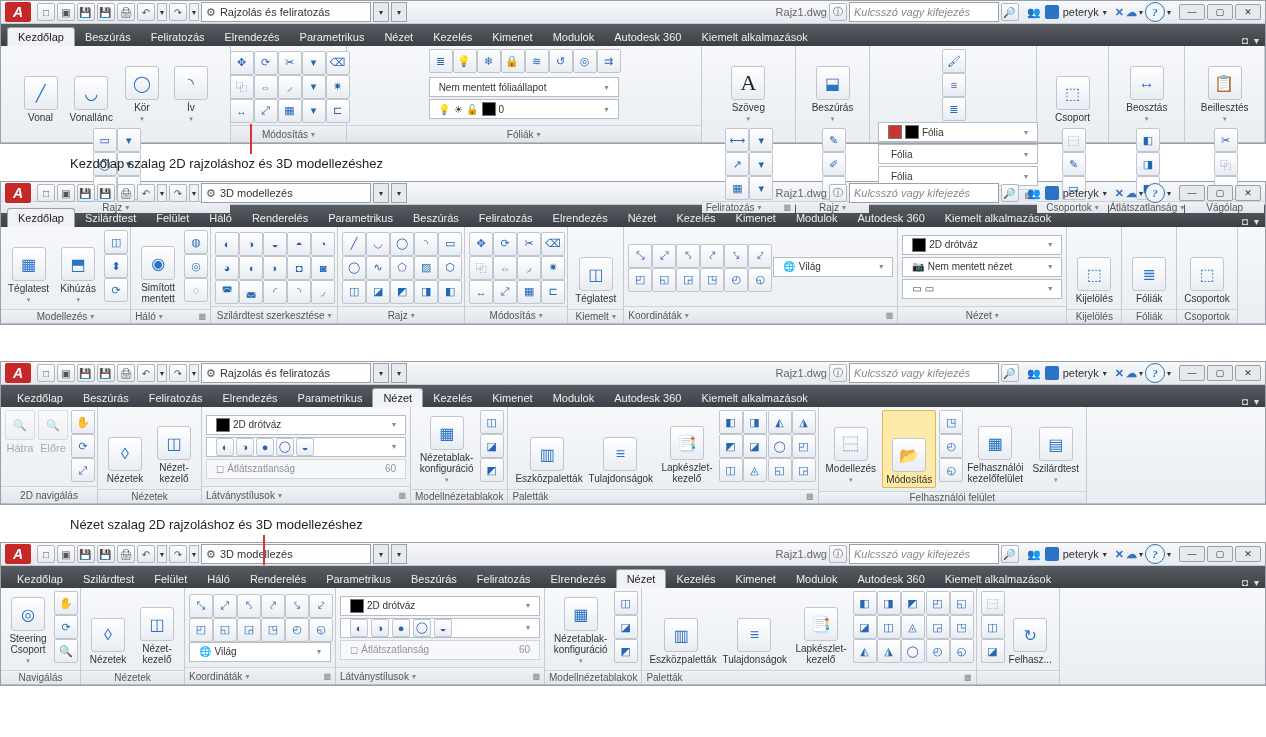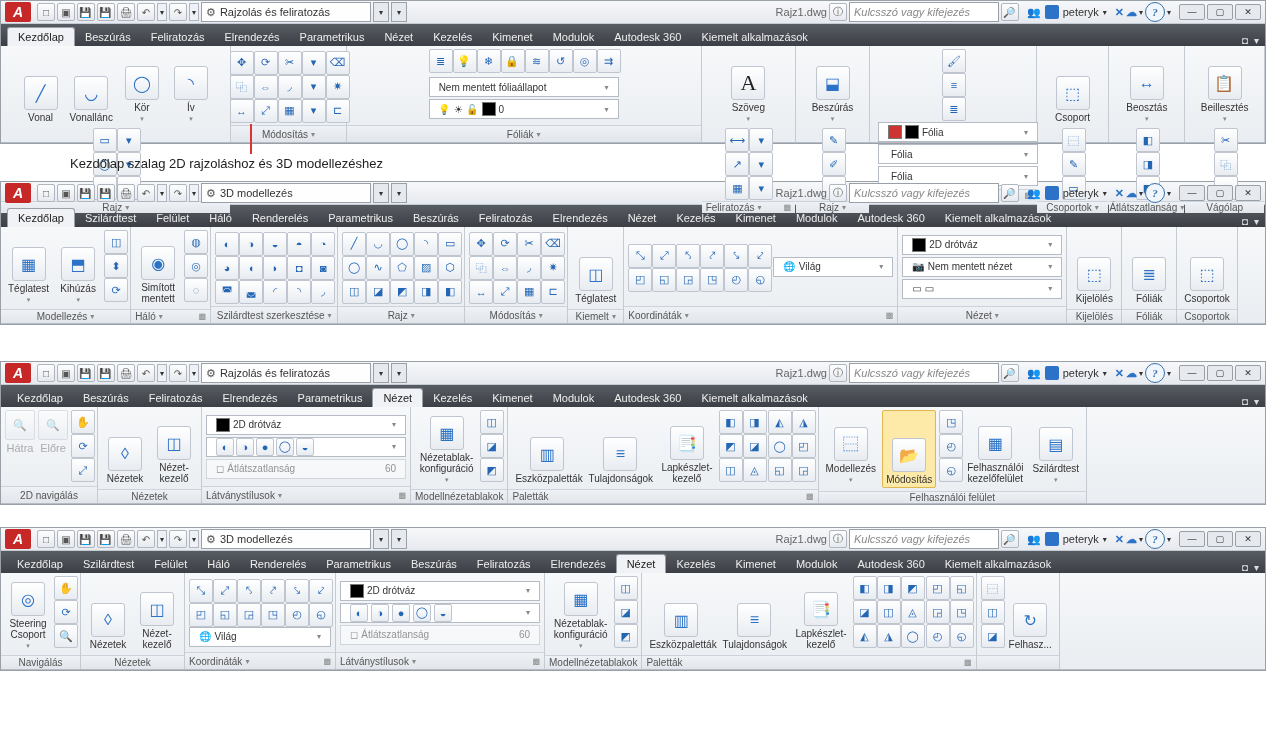--- a/index.html
+++ b/index.html
@@ -943,20 +943,21 @@
           </div>
       </div>
       <div class="panel-title">
           <span>Felhasználói felület</span>
         </div>
     </div>
   </div>
 </div>
 
 <div class="caption">
+  <span>Nézet szalag 2D rajzoláshoz és 3D modellezéshez</span>
   <span class="red-tick" style="position:absolute;margin-left:-100px;margin-top:18px;height:30px"></span>
 </div>
 
 <div class="ribbon-window">
   <div class="titlebar">
     <div class="app-icon">A</div>
     <span class="qat-icon">□</span>
       <span class="qat-icon">▣</span>
       <span class="qat-icon">💾</span>
       <span class="qat-icon">💾</span>

